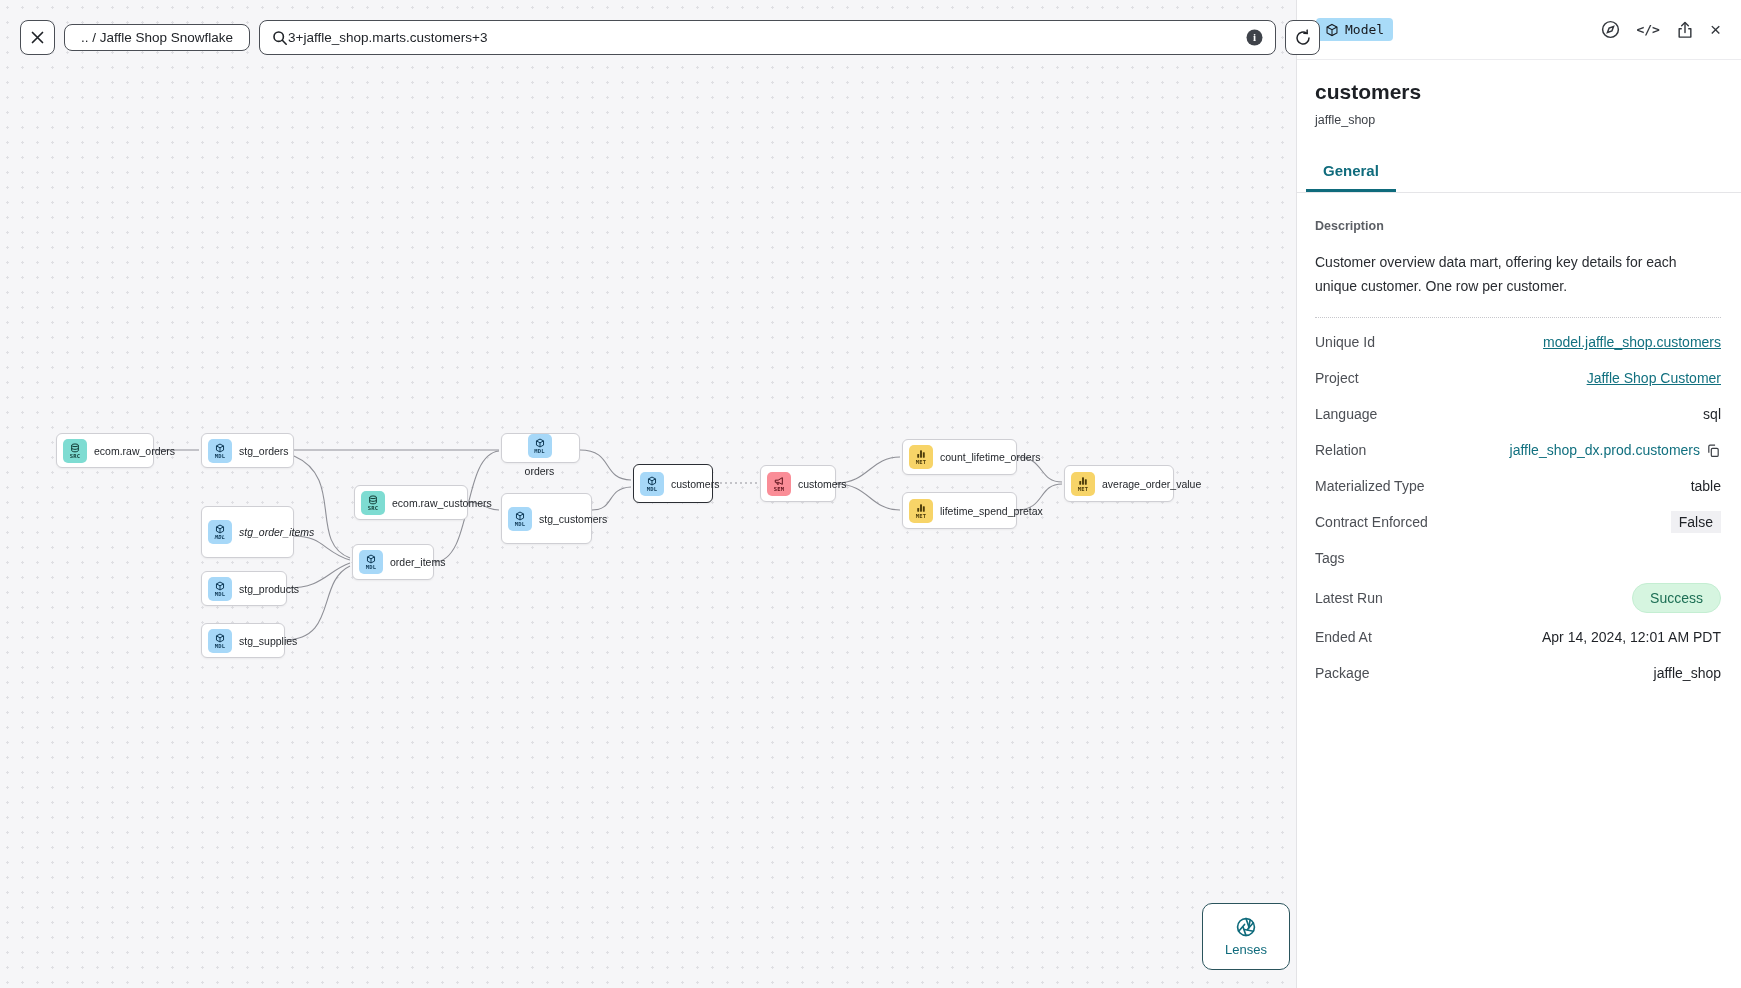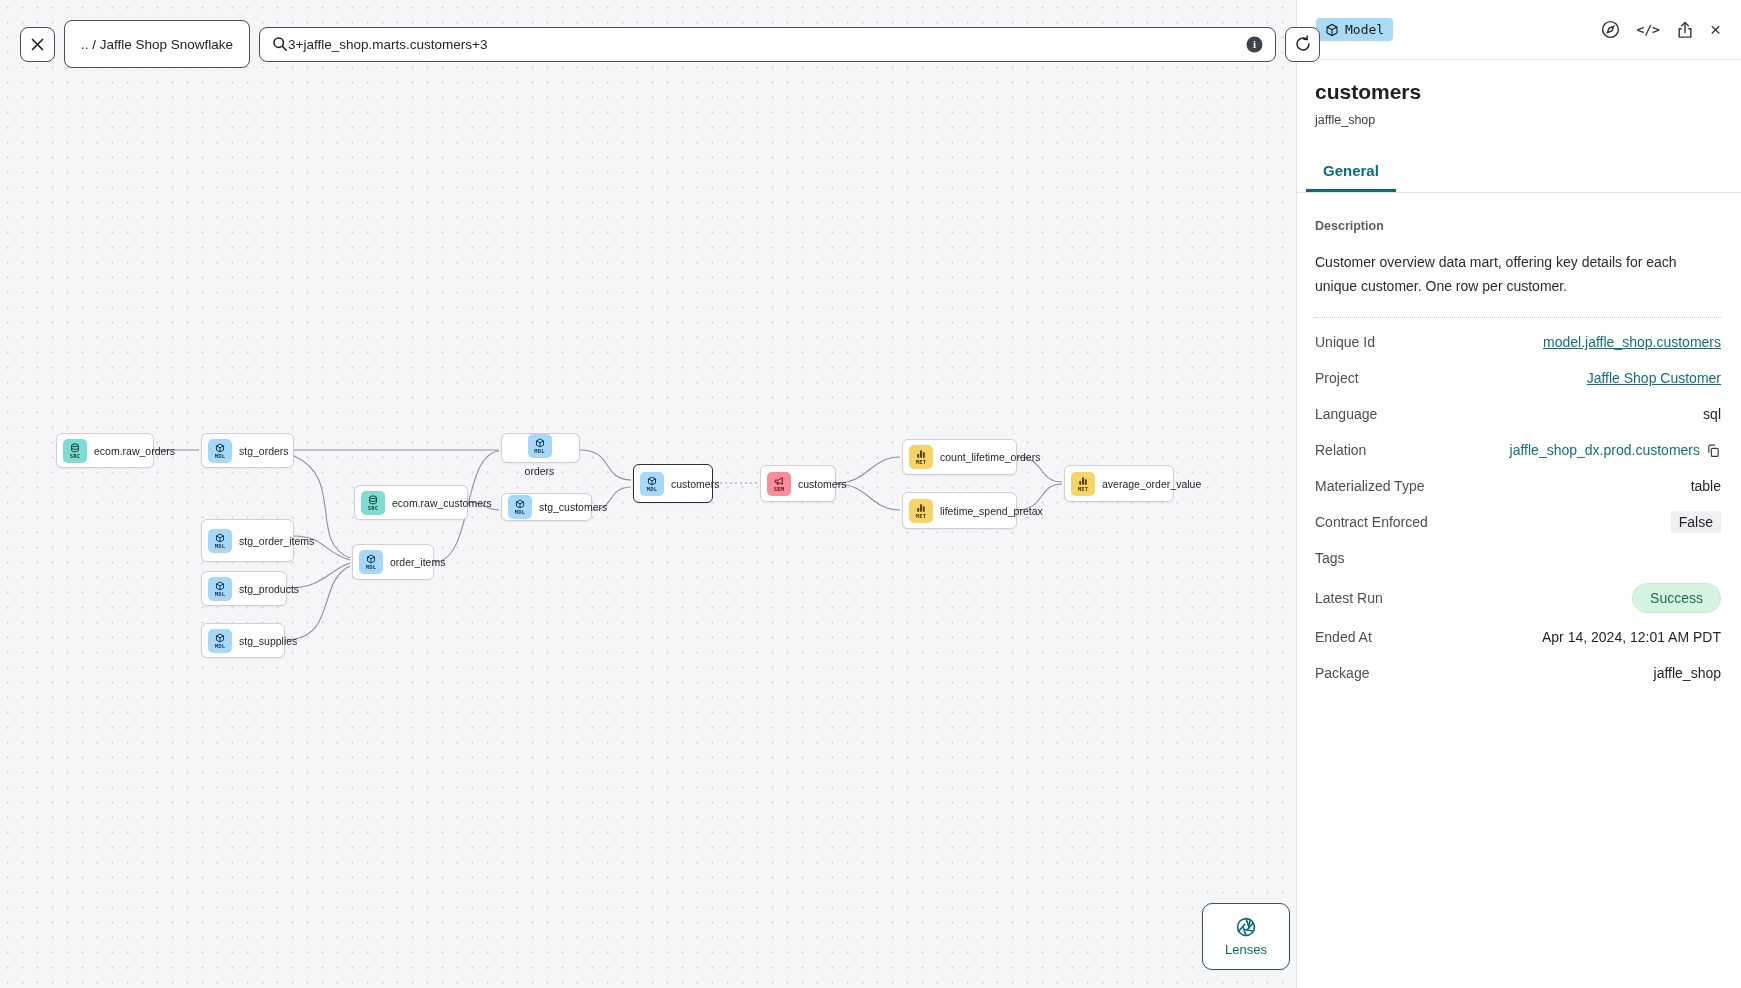--- a/index.html
+++ b/index.html
@@ -12,21 +12,21 @@
     background-image:radial-gradient(#dfdfe3 1.1px, transparent 1.1px);
     background-size:15px 15px; border-right:1px solid #e3e3e6; }
   svg.edges { position:absolute; inset:0; pointer-events:none; }
   .edge { fill:none; stroke:#8f9097; stroke-width:1.1; }
   .edge.dotted { stroke-dasharray:2 3; }
 
   
   .toolbar { position:absolute; left:20px; top:20px; display:flex; gap:9px; align-items:center; }
   .tb-btn { width:35px; height:35px; background:#fff; border:1px solid #4a4e55;
     border-radius:8px; display:flex; align-items:center; justify-content:center; cursor:pointer; }
-  .crumb { height:48px; background:#fff; border:1px solid #4a4e55; border-radius:8px;
+  .crumb { height:27px; background:#fff; border:1px solid #4a4e55; border-radius:8px;
     display:flex; align-items:center; padding:0 16px; font-size:13.5px; color:#212429; white-space:nowrap; }
   .searchbox { width:1017px; height:35px; background:#fff; border:1px solid #4a4e55;
     border-radius:8px; display:flex; align-items:center; padding:0 12px; }
   .searchbox input { flex:1; border:none; outline:none; font-size:13.5px; color:#212429;
     font-family:"Liberation Sans", sans-serif; background:transparent; }
   .icn { display:inline-flex; align-items:center; justify-content:center; color:#2c2f34; }
 
   
   .node { position:absolute; background:#fff; border:1px solid #cfcfd4; border-radius:6px;
     box-shadow:0 1px 2px rgba(20,22,26,.05); display:flex; align-items:center; gap:7px;
@@ -135,21 +135,21 @@
           <span class="chip src">
             <svg viewBox="0 0 24 24" fill="none" stroke="currentColor" stroke-width="2.4">
               <ellipse cx="12" cy="5.5" rx="8" ry="3.2"></ellipse>
               <path d="M4 5.5 V18 c0 1.8 3.6 3.2 8 3.2 s8-1.4 8-3.2 V5.5"></path>
               <path d="M4 12 c0 1.8 3.6 3.2 8 3.2 s8-1.4 8-3.2"></path>
             </svg>
             <span class="tag">SRC</span>
           </span>
           <span class="label">ecom.raw_customers</span>
         </div>
-        <div class="node" style="left: 201px; top: 519px; width: 93px; height: 43px;">
+        <div class="node" style="left: 201px; top: 506px; width: 93px; height: 52px; font-style: italic;">
           <span class="chip mdl">
             <svg viewBox="0 0 24 24" fill="none" stroke="currentColor" stroke-width="2.4">
               <path d="M12 2.5 L20.5 7 V17 L12 21.5 L3.5 17 V7 Z"></path>
               <path d="M3.5 7 L12 11.5 L20.5 7 M12 11.5 V21.5"></path>
             </svg>
             <span class="tag">MDL</span>
           </span>
           <span class="label">stg_order_items</span>
         </div>
         <div class="node" style="left: 201px; top: 571px; width: 86px; height: 35px;">
@@ -185,21 +185,21 @@
         <div class="node" style="left: 501px; top: 433px; width: 79px; height: 30px; flex-direction: column;">
           <span class="chip mdl">
             <svg viewBox="0 0 24 24" fill="none" stroke="currentColor" stroke-width="2.4">
               <path d="M12 2.5 L20.5 7 V17 L12 21.5 L3.5 17 V7 Z"></path>
               <path d="M3.5 7 L12 11.5 L20.5 7 M12 11.5 V21.5"></path>
             </svg>
             <span class="tag">MDL</span>
           </span>
           <span class="label">orders</span>
         </div>
-        <div class="node" style="left: 501px; top: 493px; width: 91px; height: 28px;">
+        <div class="node" style="left: 501px; top: 493px; width: 91px; height: 51px;">
           <span class="chip mdl">
             <svg viewBox="0 0 24 24" fill="none" stroke="currentColor" stroke-width="2.4">
               <path d="M12 2.5 L20.5 7 V17 L12 21.5 L3.5 17 V7 Z"></path>
               <path d="M3.5 7 L12 11.5 L20.5 7 M12 11.5 V21.5"></path>
             </svg>
             <span class="tag">MDL</span>
           </span>
           <span class="label">stg_customers</span>
         </div>
         <div class="node selected" style="left: 633px; top: 464px; width: 80px; height: 39px;">

